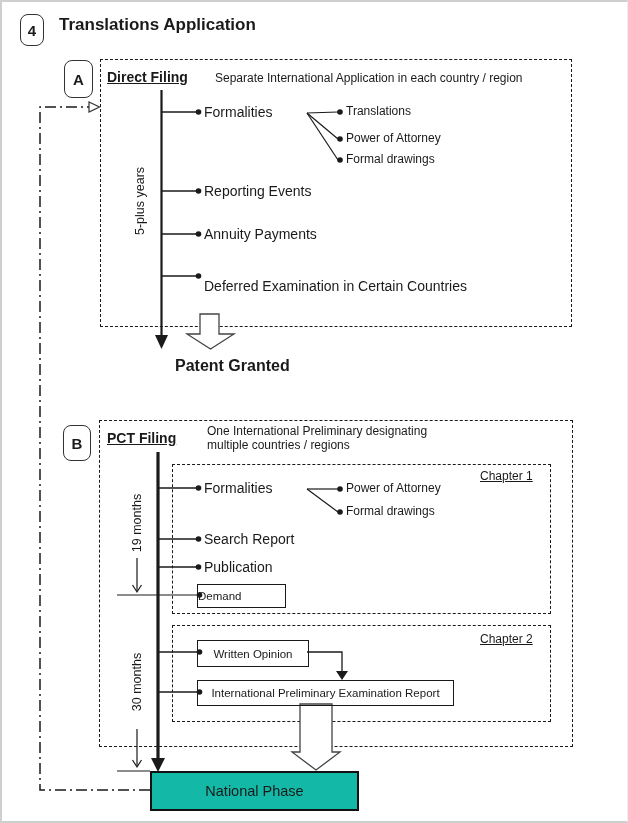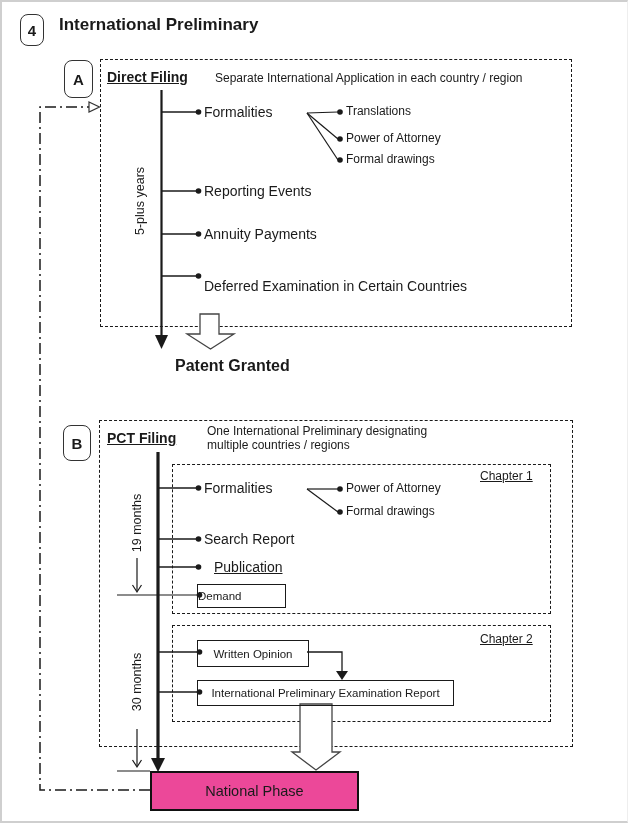--- a/index.html
+++ b/index.html
@@ -25,21 +25,21 @@
   .heading{font-weight:bold;font-size:14px;text-decoration:underline;}
   .small{font-size:12px;}
   .event{font-size:14px;}
   .chapter{font-size:12px;text-decoration:underline;}
   .rot{
     position:absolute;z-index:3;font-size:12.5px;text-align:center;
     transform:rotate(-90deg);transform-origin:center center;white-space:nowrap;
   }
   .outcome-a{font-weight:bold;font-size:16px;}
   .national{
-    position:absolute;z-index:3;border:2.5px solid #111;background:#ec4899;
+    position:absolute;z-index:3;border:2.5px solid #111;background:#14b8a6;
     display:flex;align-items:center;justify-content:center;font-size:14.5px;
   }
 </style>
 </head>
 <body>
 
 <div class="page">
 
   <div class="box-dashed" style="left:98px;top:57px;width:470px;height:266px;"></div>
   <div class="box-dashed" style="left:97px;top:418px;width:472px;height:325px;"></div>
@@ -128,21 +128,21 @@
         <polygon points="334,669 346,669 340,678" fill="#1a1a1a" stroke="none"></polygon>
       </g>
 
       <polygon points="298,702 330,702 330,750 338,750 314,768 290,750 298,750" fill="#fff" stroke="#444" stroke-width="1.3"></polygon>
     </g>
   </svg>
 
   <div class="badge" style="left:18px;top:12px;width:22px;height:30px;">
     <span>4</span>
   </div>
-  <div class="txt" style="left:57px;top:13px;font-weight:bold;font-size:17px;">International Preliminary</div>
+  <div class="txt" style="left:57px;top:13px;font-weight:bold;font-size:17px;">Translations Application</div>
 
   <div class="badge" style="left:62px;top:58px;width:27px;height:36px;">
     <span>A</span>
   </div>
   <div class="txt heading" style="left:105px;top:67px;">Direct Filing</div>
   <div class="txt small" style="left:213px;top:70px;">Separate International Application in each country / region</div>
 
   <div class="txt event" style="left:202px;top:102px;">Formalities</div>
   <div class="txt small" style="left:344px;top:103px;">Translations</div>
   <div class="txt small" style="left:344px;top:130px;">Power of Attorney</div>
@@ -160,21 +160,21 @@
   </div>
   <div class="txt heading" style="left:105px;top:428px;">PCT Filing</div>
   <div class="txt small" style="left:205px;top:423px;">One International Preliminary designating</div>
   <div class="txt small" style="left:205px;top:437px;">multiple countries / regions</div>
 
   <div class="txt chapter" style="left:478px;top:468px;">Chapter 1</div>
   <div class="txt event" style="left:202px;top:478px;">Formalities</div>
   <div class="txt small" style="left:344px;top:480px;">Power of Attorney</div>
   <div class="txt small" style="left:344px;top:503px;">Formal drawings</div>
   <div class="txt event" style="left:202px;top:529px;">Search Report</div>
-  <div class="txt event" style="left:212px;top:557px;text-decoration:underline;">Publication</div>
+  <div class="txt event" style="left:202px;top:557px;">Publication</div>
 
   <div class="box-solid" style="left:195px;top:582px;width:87px;height:22px;">
     <span>Demand</span>
   </div>
   <div class="rot" style="left:95px;top:514px;width:80px;">19 months</div>
 
   <div class="txt chapter" style="left:478px;top:631px;">Chapter 2</div>
   <div class="box-solid" style="left:195px;top:678px;width:255px;height:24px;justify-content:center;">
     <span>International Preliminary Examination Report</span>
   </div>

